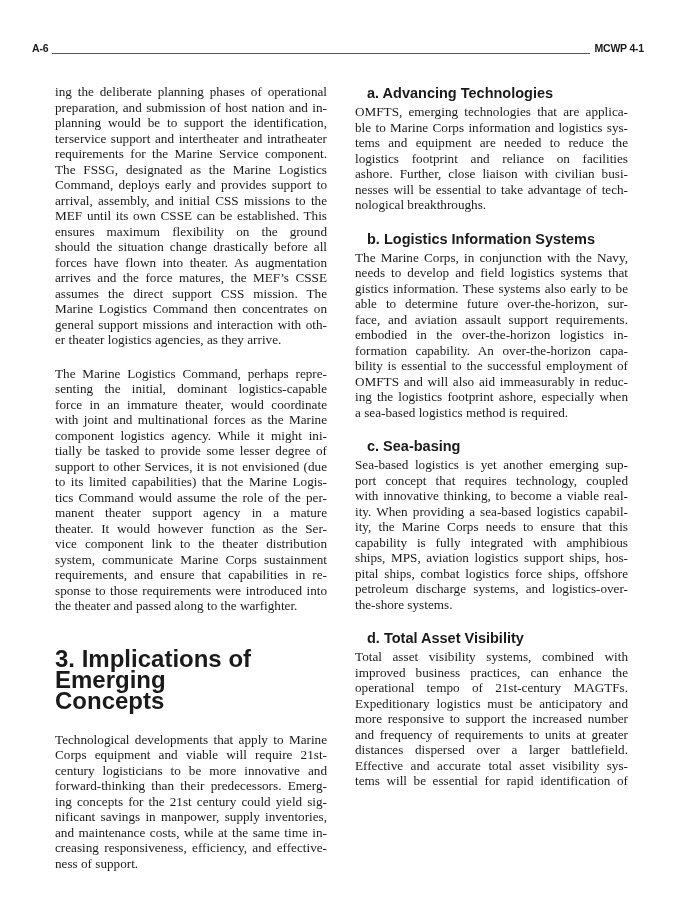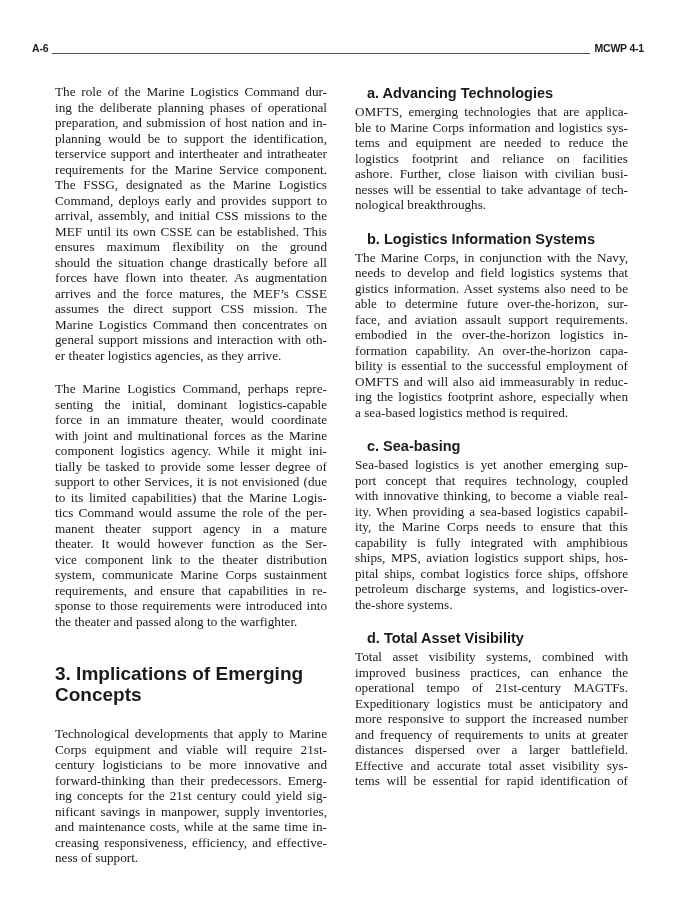--- a/index.html
+++ b/index.html
@@ -6,35 +6,34 @@
   body { width: 695px; height: 899px; position: relative; overflow: hidden; color: #1a1a1a; }
   .header { position: absolute; top: 40px; left: 32px; width: 612px; height: 14px; display: flex; align-items: flex-end; }
   .header .pg { font-family: "Liberation Sans", sans-serif; font-weight: bold; font-size: 10.5px; letter-spacing: -0.2px; white-space: nowrap; }
   .header .rule { flex: 1; height: 1px; background: #555; margin: 0 4px; }
   .col { position: absolute; top: 84px; font-family: "Liberation Serif", serif; font-size: 13.2px; line-height: 15.5px; }
   .col.left { left: 55px; width: 272px; }
   .col.right { left: 355px; width: 273px; top: 84px; }
   .para { margin: 0; }
   .line { display: block; text-align: justify; text-align-last: justify; white-space: nowrap; height: 15.5px; }
   .line.last { text-align-last: left; }
-  .h3 { font-family: "Liberation Sans", sans-serif; font-weight: bold; font-size: 19px; line-height: 21px; margin: 0; }
+  .h3 { font-family: "Liberation Sans", sans-serif; font-weight: bold; font-size: 24px; line-height: 21px; margin: 0; }
   .h4 { font-family: "Liberation Sans", sans-serif; font-weight: bold; font-size: 14.5px; line-height: 18px; margin: 0 0 2px 12px; }
 </style>
 </head>
 <body>
 
 <div class="header">
   <span class="pg">A-6</span>
   <span class="rule"></span>
   <span class="pg">MCWP 4-1</span>
 </div>
 
 <div class="col left">
   <div class="para">
-      <span class="line">The role of the Marine Logistics Command dur-</span>
       <span class="line">ing the deliberate planning phases of operational</span>
       <span class="line">preparation, and submission of host nation and in-</span>
       <span class="line">planning would be to support the identification,</span>
       <span class="line">terservice support and intertheater and intratheater</span>
       <span class="line">requirements for the Marine Service component.</span>
       <span class="line">The FSSG, designated as the Marine Logistics</span>
       <span class="line">Command, deploys early and provides support to</span>
       <span class="line">arrival, assembly, and initial CSS missions to the</span>
       <span class="line">MEF until its own CSSE can be established. This</span>
       <span class="line">ensures maximum flexibility on the ground</span>
@@ -93,21 +92,21 @@
       <span class="line">logistics footprint and reliance on facilities</span>
       <span class="line">ashore. Further, close liaison with civilian busi-</span>
       <span class="line">nesses will be essential to take advantage of tech-</span>
       <span class="line last">nological breakthroughs.</span>
     </div>
   <div style="height:17px"></div>
   <h4 class="h4">b.  Logistics Information Systems</h4>
   <div class="para">
       <span class="line">The Marine Corps, in conjunction with the Navy,</span>
       <span class="line">needs to develop and field logistics systems that</span>
-      <span class="line">gistics information. Asset systems also need to be</span>
+      <span class="line">gistics information. These systems also early to be</span>
       <span class="line">able to determine future over-the-horizon, sur-</span>
       <span class="line">face, and aviation assault support requirements.</span>
       <span class="line">embodied in the over-the-horizon logistics in-</span>
       <span class="line">formation capability. An over-the-horizon capa-</span>
       <span class="line">bility is essential to the successful employment of</span>
       <span class="line">OMFTS and will also aid immeasurably in reduc-</span>
       <span class="line">ing the logistics footprint ashore, especially when</span>
       <span class="line last">a sea-based logistics method is required.</span>
     </div>
   <div style="height:17px"></div>

